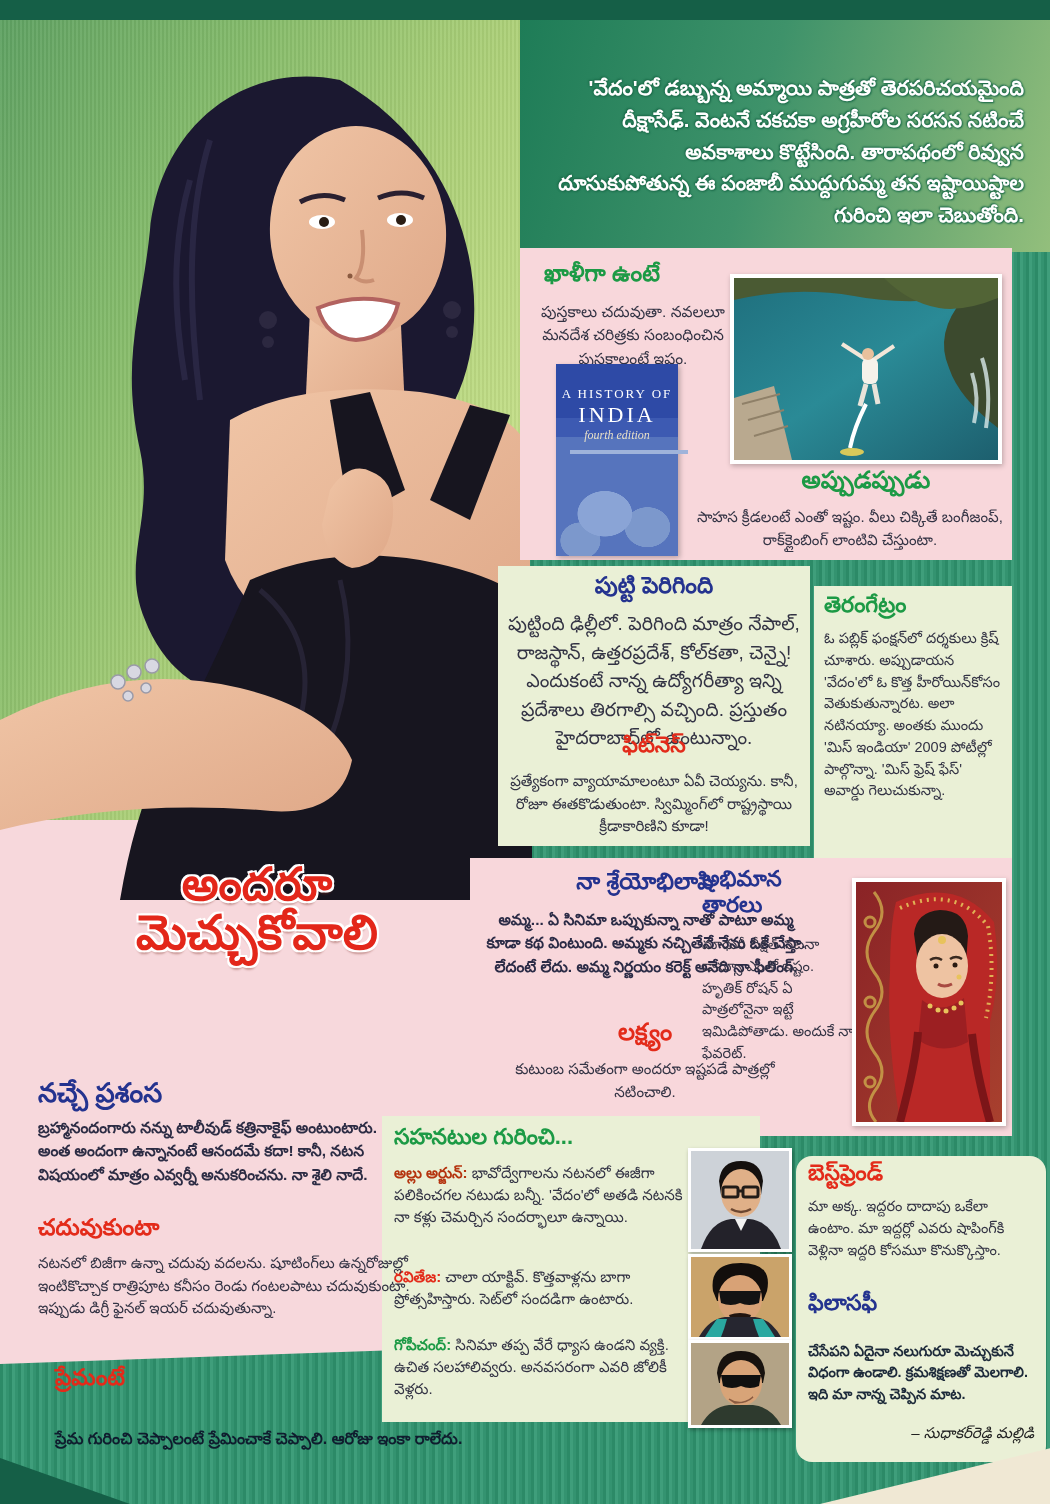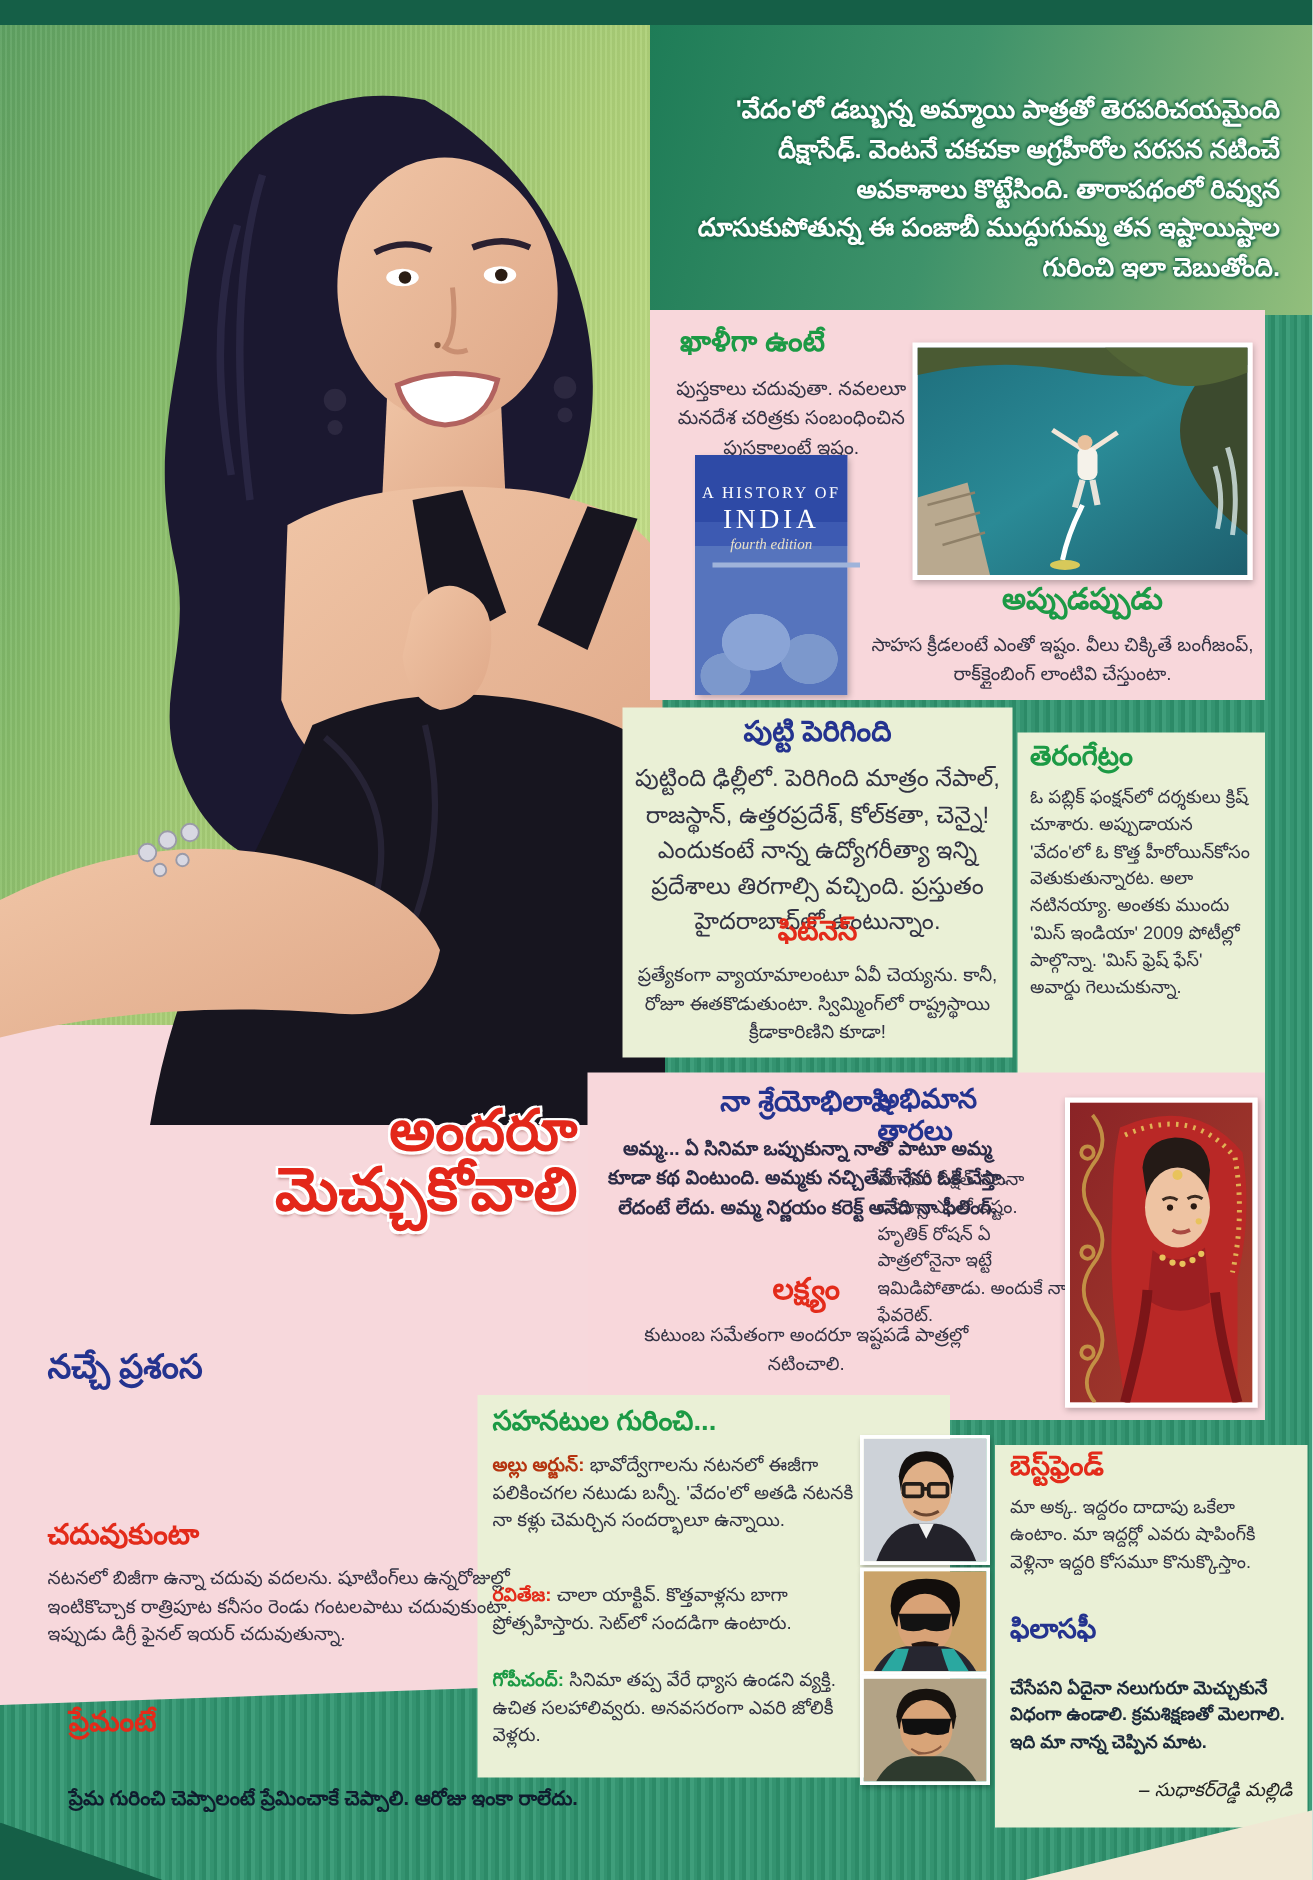--- a/index.html
+++ b/index.html
@@ -71,23 +71,23 @@
   #goal-heading{position:absolute;left:60px;top:160px;width:230px;text-align:center;font-size:24px;}
   #goal-body{position:absolute;left:30px;top:200px;width:290px;text-align:center;font-size:15px;}
   #fav-heading{position:absolute;left:232px;top:8px;width:160px;font-size:22px;line-height:1.2;}
   #fav-heading span{display:block;}
   #fav-body{position:absolute;left:232px;top:76px;width:152px;font-size:14.5px;line-height:1.5;}
   #madhuri{right:6px;top:20px;width:146px;height:240px;}
 
   
   .left-pink{position:absolute;left:0;top:812px;width:472px;height:552px;background:#f7d8dc;z-index:2;
     clip-path:polygon(0 0,100% 0,100% 97%,0 100%);}
-  .big-title{position:absolute;left:52px;top:860px;width:410px;z-index:6;text-align:right;
+  .big-title{position:absolute;left:52px;top:860px;width:410px;z-index:6;text-align:center;
     font-weight:bold;color:#e3271a;line-height:1.05;
-    text-shadow:-2px -2px 0 #fff,2px -2px 0 #fff,-2px 2px 0 #fff,2px 2px 0 #fff,0 4px 2px rgba(120,40,30,.35);margin-top:20px;}
+    text-shadow:-2px -2px 0 #fff,2px -2px 0 #fff,-2px 2px 0 #fff,2px 2px 0 #fff,0 4px 2px rgba(120,40,30,.35);}
   .big-title .t1{display:block;font-size:46px;}
   .big-title .t2{display:block;font-size:48px;}
   .left-sec{position:absolute;z-index:5;}
   #praise-heading{left:38px;top:1078px;font-size:27px;}
   #praise-body{left:38px;top:1116px;width:372px;font-size:15.5px;font-weight:bold;color:#2c2c44;}
   #studies-heading{left:38px;top:1214px;font-size:23px;}
   #studies-body{left:38px;top:1252px;width:372px;font-size:15px;}
   #love-heading{left:55px;top:1364px;font-size:23px;z-index:5;}
   #love-body{left:55px;top:1414px;width:500px;font-size:16px;font-weight:bold;color:#0f1c2e;z-index:5;}
 
@@ -100,21 +100,21 @@
   #costar-2{top:218px;}
   #costar-0 .costar-name{color:#b5340f;}
   #costar-1 .costar-name{color:#e32b1a;}
   #costar-2 .costar-name{color:#1c9a45;}
 
   .actor{position:absolute;left:688px;border:3px solid #fff;box-shadow:1px 2px 4px rgba(0,0,0,.3);z-index:6;}
   #actor-allu{top:1148px;width:98px;height:98px;}
   #actor-ravi{top:1254px;width:98px;height:80px;}
   #actor-gopi{top:1340px;width:98px;height:82px;}
 
-  #panel-friend{left:796px;top:1156px;width:250px;height:306px;}
+  #panel-friend{left:796px;top:1156px;width:250px;height:306px;border-radius:16px;}
   #friend-heading{position:absolute;left:12px;top:4px;font-size:22px;}
   #friend-body{position:absolute;left:12px;top:40px;width:228px;font-size:14.5px;line-height:1.5;}
   #phil-heading{position:absolute;left:12px;top:134px;font-size:22px;}
   #phil-body{position:absolute;left:12px;top:170px;width:228px;font-size:14.5px;line-height:1.5;color:#1d2a3a;font-weight:bold;}
   #byline{position:absolute;left:12px;top:268px;width:226px;text-align:right;font-style:italic;font-size:15px;color:#222;margin:0;}
 
   .corner-bl{position:absolute;left:0;top:1458px;width:130px;height:46px;background:#155f47;
     clip-path:polygon(0 0,0 100%,100% 100%);z-index:6;}
   .corner-br{position:absolute;right:0;top:1436px;width:230px;height:68px;background:#f0e8d4;
     clip-path:polygon(100% 18%,100% 100%,0 100%);z-index:5;}
@@ -284,20 +284,21 @@
       <path d="M44,240 Q60,180 62,150 M134,240 Q120,190 116,152" stroke="#7c1518" stroke-width="8" fill="none"></path>
     </svg>
   </div>
 
   <div class="big-title">
     <span class="t1">అందరూ</span>
     <span class="t2">మెచ్చుకోవాలి</span>
   </div>
 
   <h2 id="praise-heading" class="hd h-blue left-sec">నచ్చే ప్రశంస</h2>
+  <p id="praise-body" class="bodytext left-sec">బ్రహ్మానందంగారు నన్ను టాలీవుడ్ కత్రినాకైఫ్ అంటుంటారు. అంత అందంగా ఉన్నానంటే ఆనందమే కదా! కానీ, నటన విషయంలో మాత్రం ఎవ్వర్నీ అనుకరించను. నా శైలి నాదే.</p>
   <h2 id="studies-heading" class="hd h-red left-sec">చదువుకుంటా</h2>
   <p id="studies-body" class="bodytext left-sec">నటనలో బిజీగా ఉన్నా చదువు వదలను. షూటింగ్‌లు ఉన్నరోజుల్లో ఇంటికొచ్చాక రాత్రిపూట కనీసం రెండు గంటలపాటు చదువుకుంటా. ఇప్పుడు డిగ్రీ ఫైనల్ ఇయర్ చదువుతున్నా.</p>
   <h2 id="love-heading" class="hd h-red left-sec">ప్రేమంటే</h2>
   <p id="love-body" class="left-sec">ప్రేమ గురించి చెప్పాలంటే ప్రేమించాకే చెప్పాలి. ఆరోజు ఇంకా రాలేదు.</p>
 
   <div id="panel-costars" class="panel lgreen">
     <h2 id="costars-heading" class="hd h-green">సహనటుల గురించి...</h2>
     <p id="costar-0" class="costar-item"><span class="costar-name">అల్లు అర్జున్:</span><span> భావోద్వేగాలను నటనలో ఈజీగా పలికించగల నటుడు బన్నీ. 'వేదం'లో అతడి నటనకి నా కళ్లు చెమర్చిన సందర్భాలూ ఉన్నాయి.</span></p>
     <p id="costar-1" class="costar-item"><span class="costar-name">రవితేజ:</span><span> చాలా యాక్టివ్. కొత్తవాళ్లను బాగా ప్రోత్సహిస్తారు. సెట్‌లో సందడిగా ఉంటారు.</span></p>
     <p id="costar-2" class="costar-item"><span class="costar-name">గోపీచంద్:</span><span> సినిమా తప్ప వేరే ధ్యాస ఉండని వ్యక్తి. ఉచిత సలహాలివ్వరు. అనవసరంగా ఎవరి జోలికీ వెళ్లరు.</span></p>

